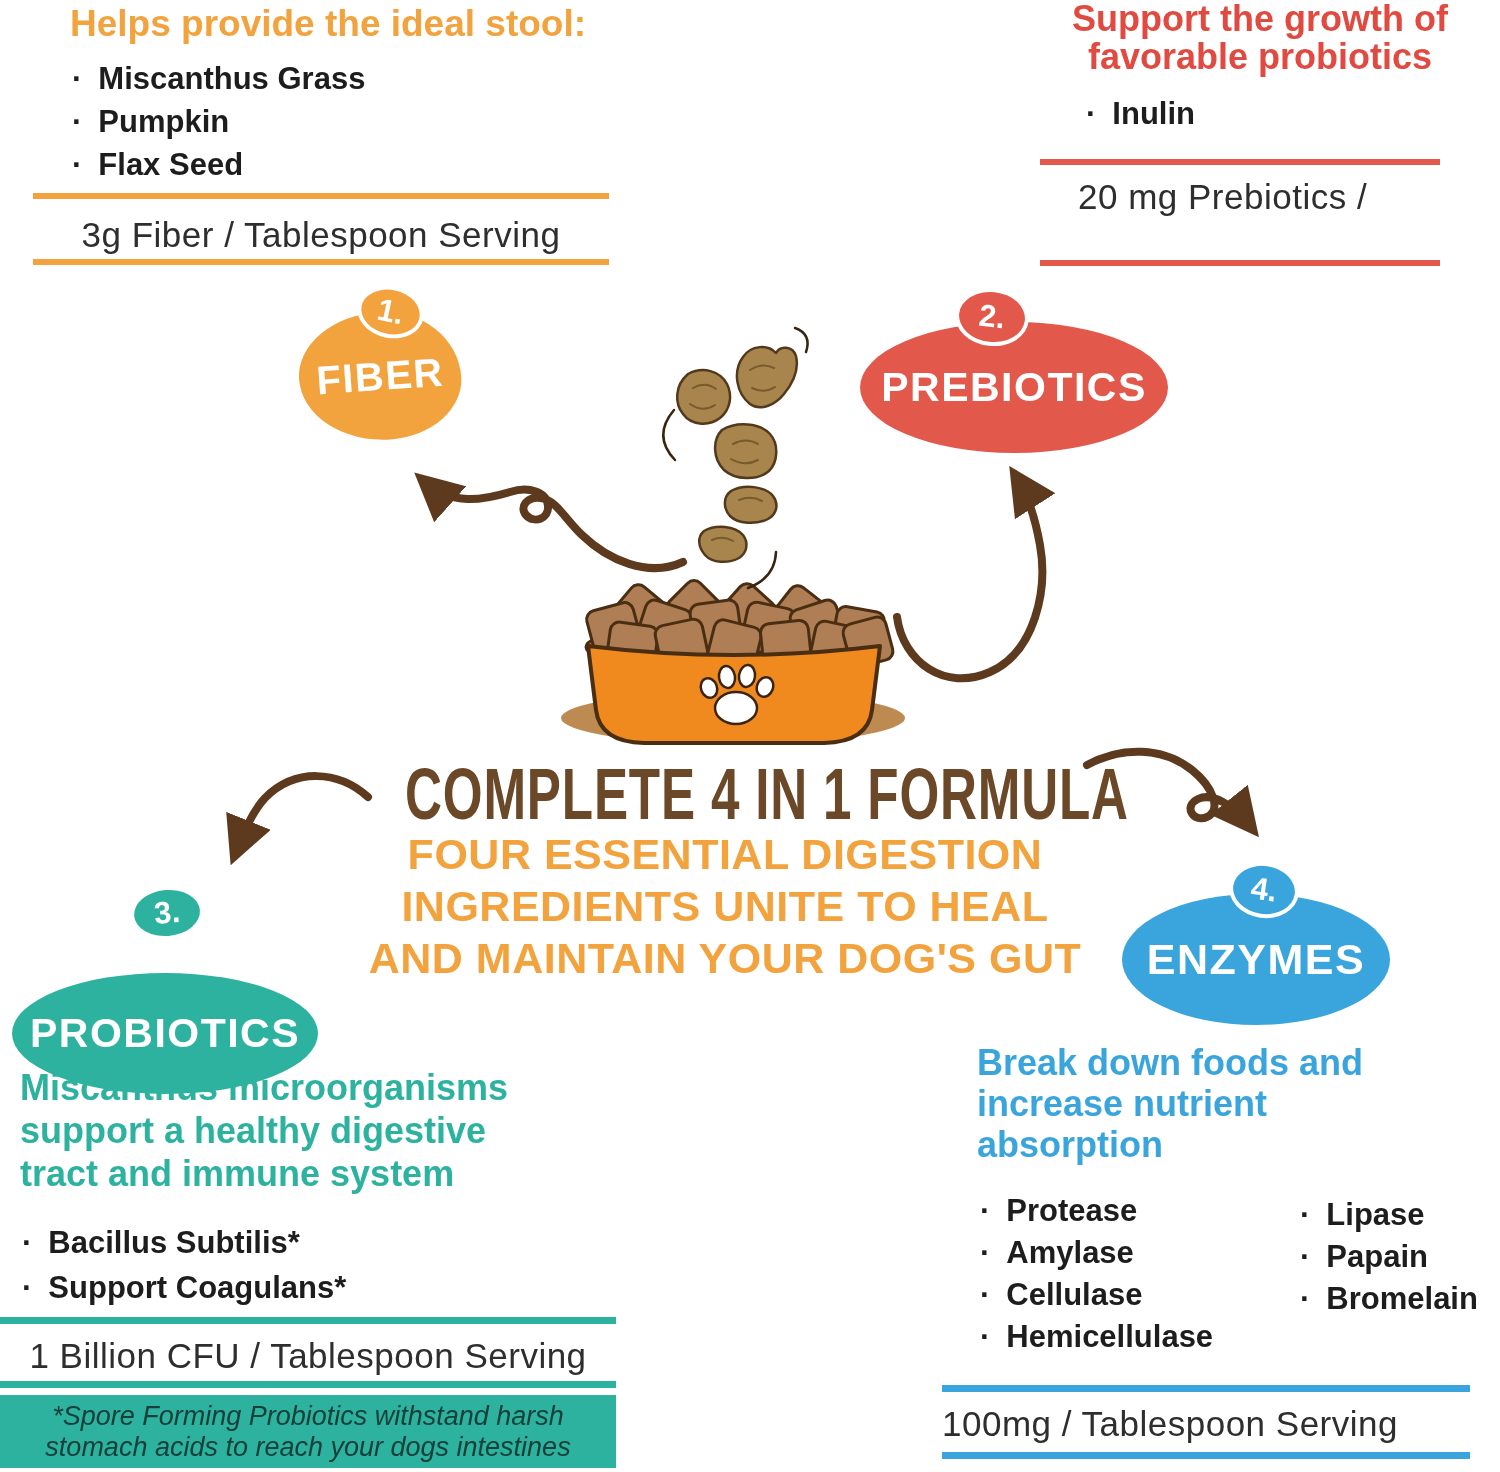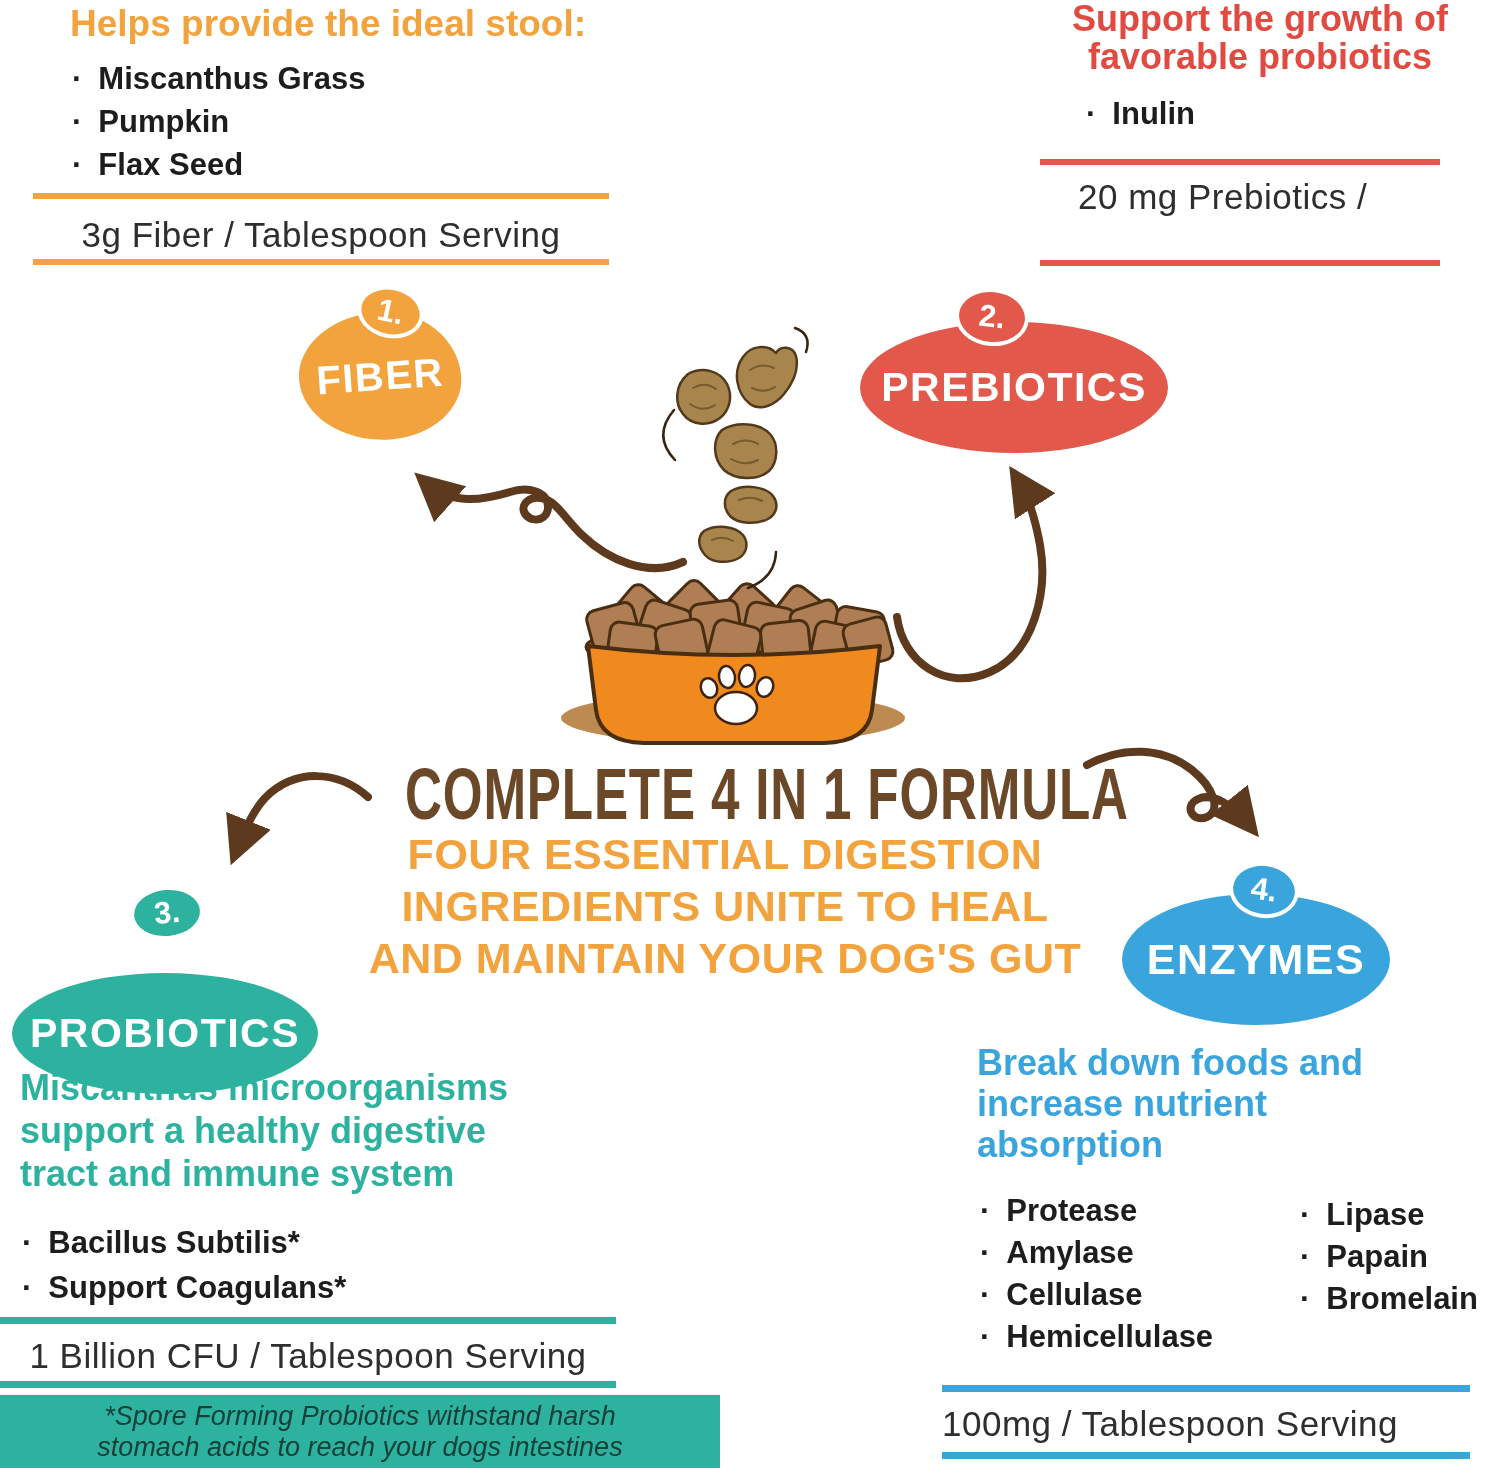--- a/index.html
+++ b/index.html
@@ -219,21 +219,21 @@
     <span style="display:block;">support a healthy digestive</span>
     <span style="display:block;">tract and immune system</span>
   </div>
   <div class="abs" style="left:22px; top:1220px;">
     <div class="bullet-row" style="line-height:45px;">Bacillus Subtilis*</div>
     <div class="bullet-row" style="line-height:45px;">Support Coagulans*</div>
   </div>
   <div class="abs rule rule-teal" style="left:0px; top:1317px; width:616px; height:7px;"></div>
   <div class="abs serving" style="left:0px; top:1334px; width:616px; text-align:center;">1 Billion CFU / Tablespoon Serving</div>
   <div class="abs rule rule-teal" style="left:0px; top:1381px; width:616px; height:7px;"></div>
-  <div class="abs footnote-box" style="left:0px; top:1395px; width:720px; height:73px;justify-content:center;">
+  <div class="abs footnote-box" style="left:0px; top:1395px; width:616px; height:73px;justify-content:center;">
     <span class="footnote-line">*Spore Forming Probiotics withstand harsh</span>
     <span class="footnote-line">stomach acids to reach your dogs intestines</span>
   </div>
 
   <div class="abs heading h-blue" style="left:977px; top:1042px; line-height:41px;">
     <span style="display:block;">Break down foods and</span>
     <span style="display:block;">increase nutrient</span>
     <span style="display:block;">absorption</span>
   </div>
   <div class="abs" style="left:980px; top:1190px;">

